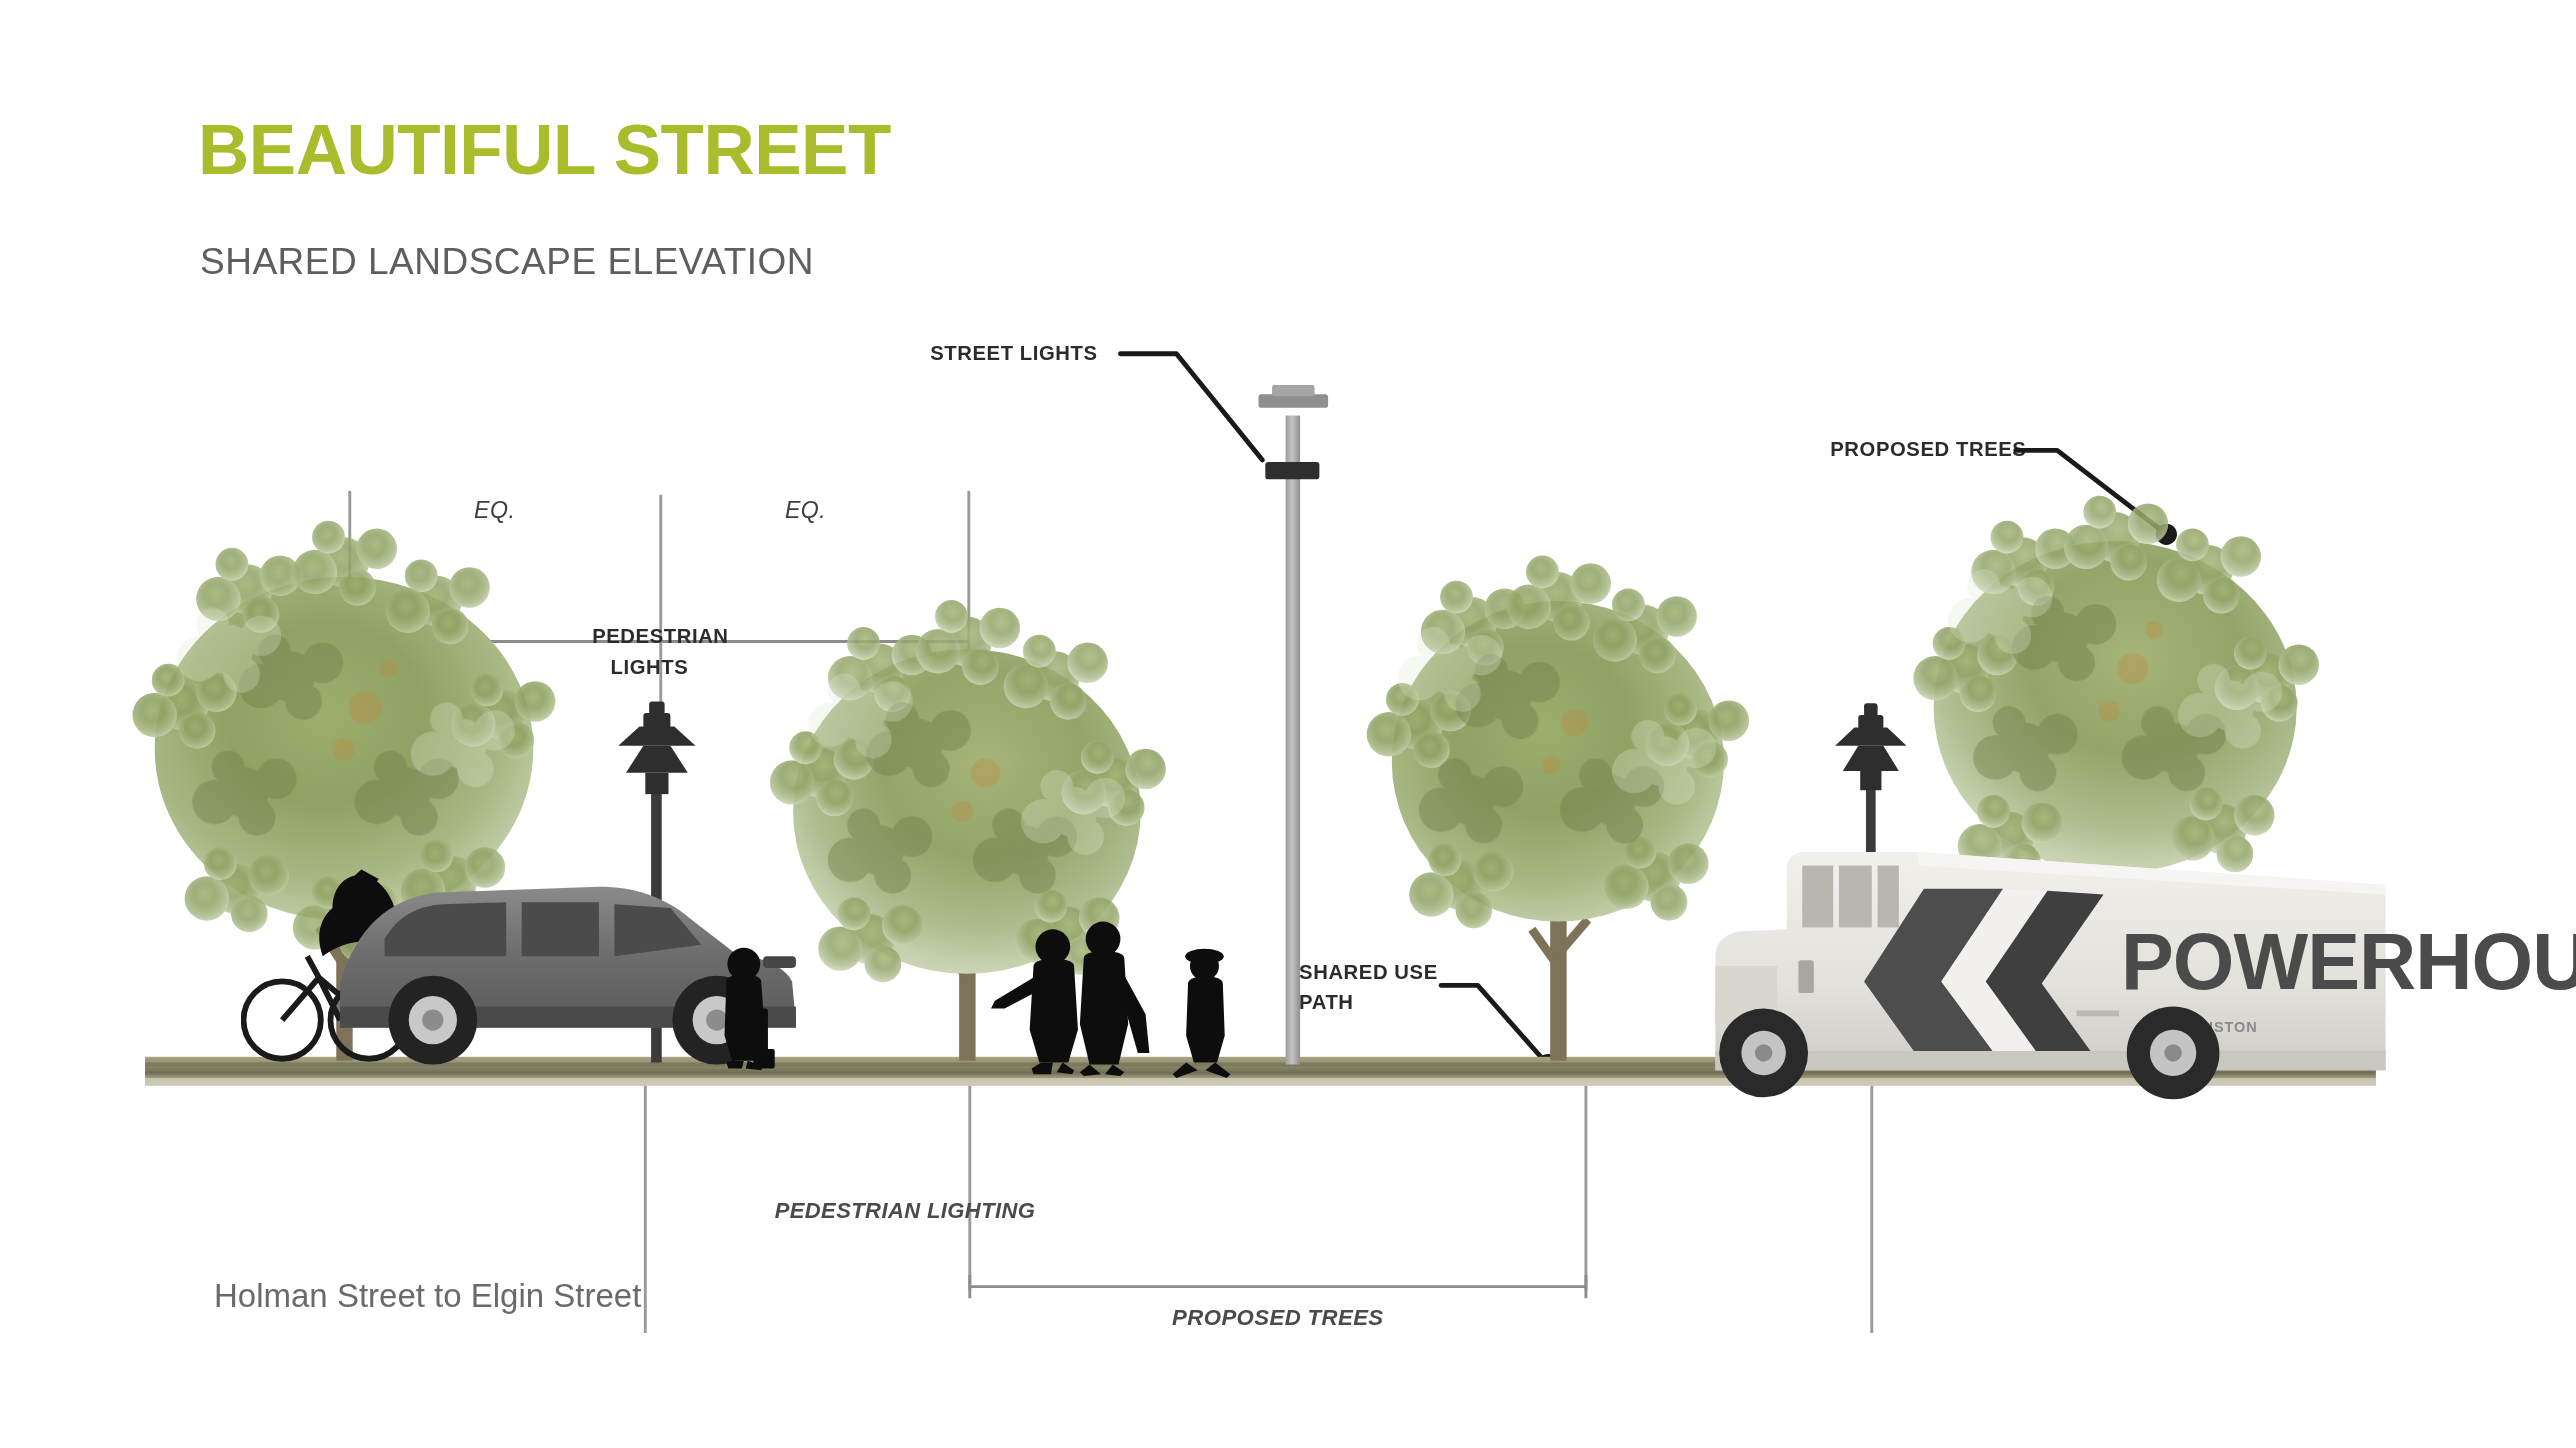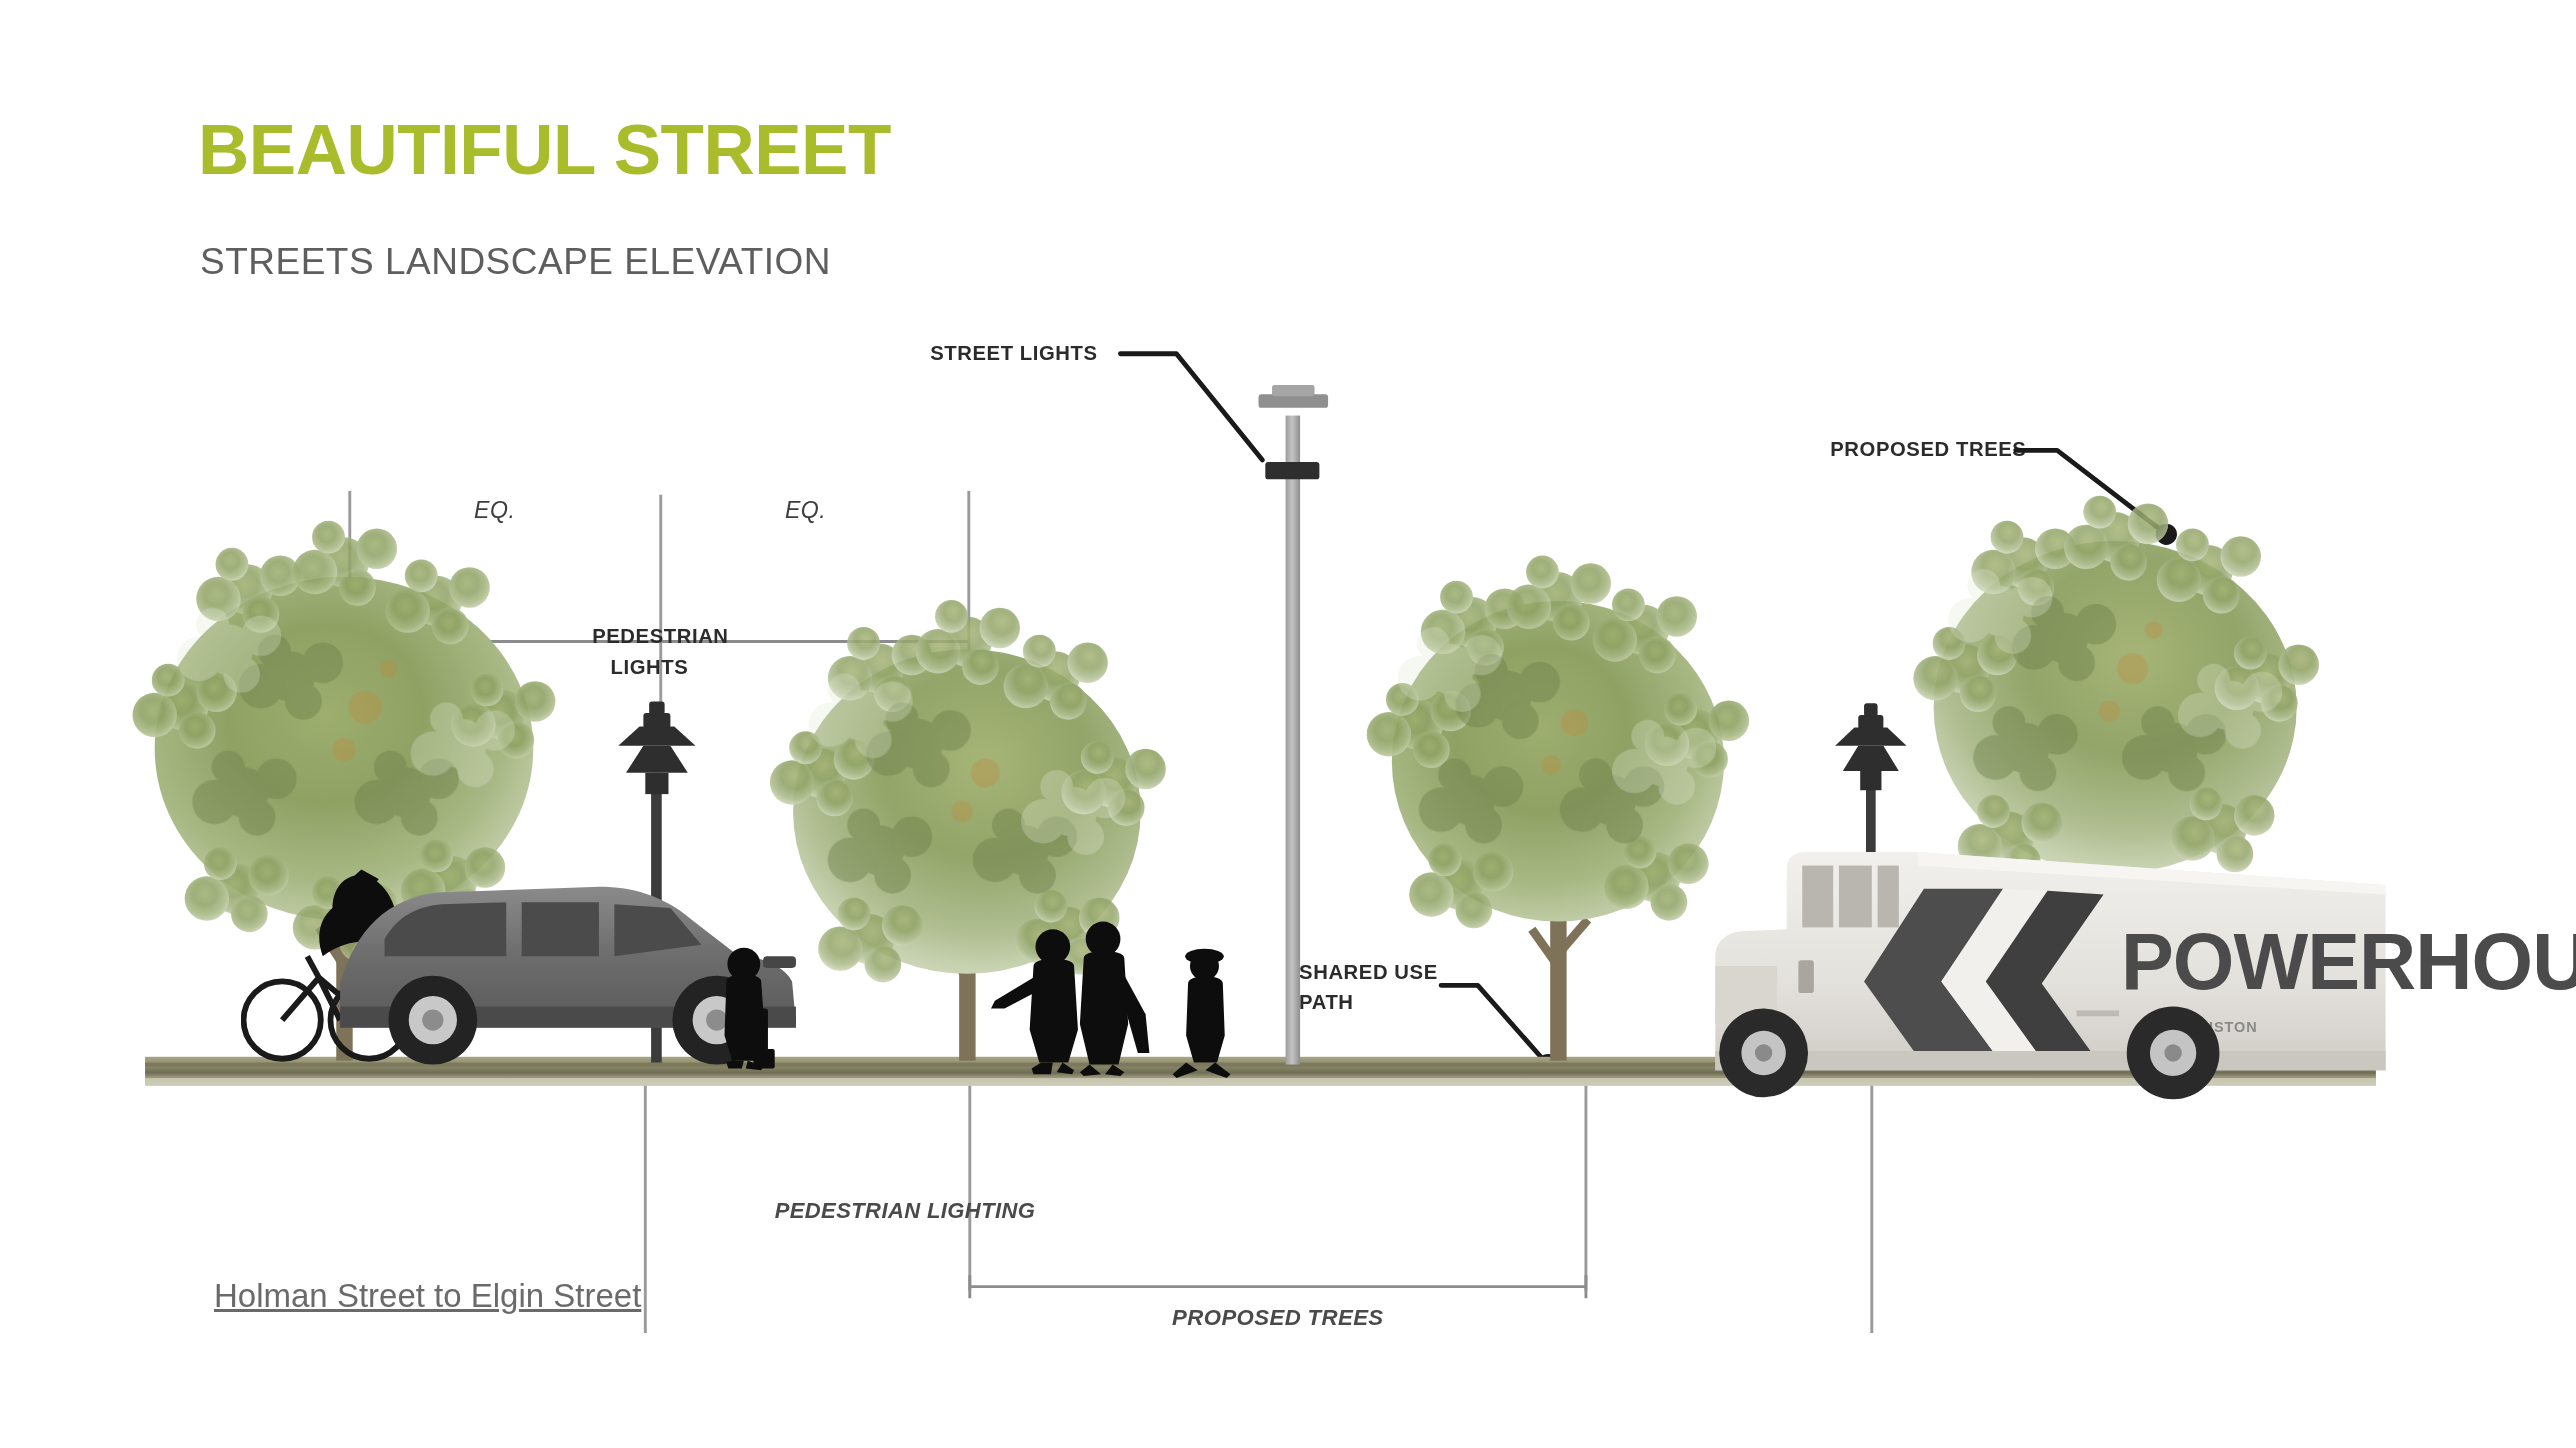--- a/index.html
+++ b/index.html
@@ -12,21 +12,21 @@
     font-size:71px;font-weight:bold;letter-spacing:-0.5px;
     color:#A9BC2B;line-height:1;white-space:nowrap;
   }
   #slide-subtitle{
     position:absolute;left:200px;top:243px;
     font-size:37px;font-weight:normal;letter-spacing:0.5px;
     color:#5E5E5E;line-height:1;white-space:nowrap;
   }
   #slide-caption{
     position:absolute;left:214px;top:1279px;
-    font-size:33px;color:#6A6A6A;line-height:1;white-space:nowrap;text-decoration:underline;
+    font-size:33px;color:#6A6A6A;line-height:1;white-space:nowrap;
   }
 
   
   #figure{position:absolute;left:0;top:290px;width:2576px;height:1043px;}
   #figure svg{display:block;width:2576px;height:1043px;}
 
   
   .calloutText{
     font-family:"Liberation Sans", sans-serif;
     font-size:21px;font-weight:bold;fill:#2B2B2B;letter-spacing:0.6px;
@@ -49,21 +49,21 @@
     font-size:15px;font-weight:bold;fill:#8A8A8A;letter-spacing:1px;
   }
   .leader{stroke:#1A1A1A;stroke-width:5;fill:none;stroke-linecap:round;stroke-linejoin:round;}
   .dimline{stroke:#8C8C8C;stroke-width:3;fill:none;}
   .extline{stroke:#9A9A9A;stroke-width:3;fill:none;}
 </style>
 </head>
 <body>
 
 <div id="slide-title">BEAUTIFUL STREET</div>
-<div id="slide-subtitle">STREETS LANDSCAPE ELEVATION</div>
+<div id="slide-subtitle">SHARED LANDSCAPE ELEVATION</div>
 <div id="slide-caption">Holman Street to Elgin Street</div>
 
 <div id="figure">
 <svg viewBox="0 0 2667 1080" xmlns="http://www.w3.org/2000/svg">
 
   <defs>
 
     <radialGradient id="canopyA" cx="45%" cy="40%" r="62%">
       <stop offset="0%" stop-color="#9DAE6E"></stop>
       <stop offset="42%" stop-color="#8FA264"></stop>

